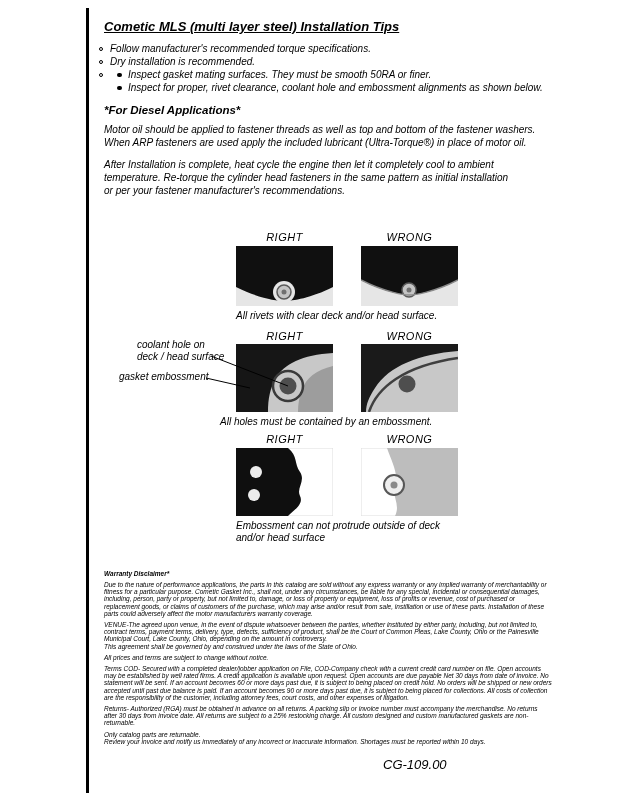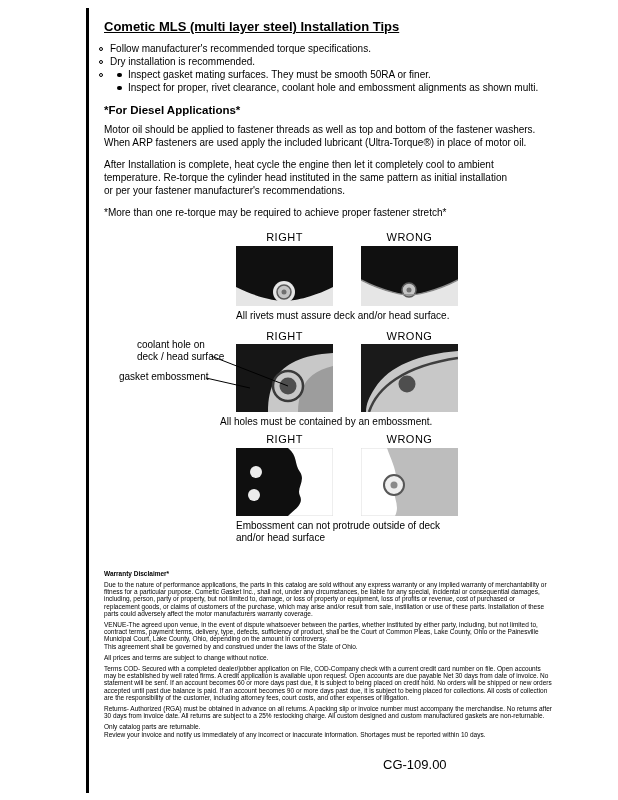--- a/index.html
+++ b/index.html
@@ -2,21 +2,21 @@
 <html><head>
 <meta charset="utf-8">
 <style>
   html, body { margin: 0; padding: 0; }
   body {
     width: 618px; height: 800px;
     background: #ffffff;
     font-family: "Liberation Sans", "DejaVu Sans", sans-serif;
     color: #000;
   }
-  .page { position: relative; width: 618px; height: 800px; background: #fff; overflow: hidden; }
+  .page { position: relative; width: 618px; height: 800px; background: #fff; overflow: hidden; font-style: italic; }
 
   .left-rule { position: absolute; left: 86px; top: 8px; width: 3px; height: 785px; background: #000; }
 
   .title {
     position: absolute; left: 104px; top: 19px; margin: 0;
     font-size: 13px; font-weight: bold; text-decoration: underline;
   }
 
   .tips { position: absolute; left: 99px; top: 42px; font-size: 10px; line-height: 13px; }
   .tip { position: relative; padding-left: 11px; }
@@ -65,32 +65,31 @@
     </div>
     <div class="tip">
       <span class="bullet open"></span>
     </div>
     <div class="tip sub">
       <span class="bullet filled"></span>
       <span>Inspect gasket mating surfaces.  They must be smooth 50RA or finer.</span>
     </div>
     <div class="tip sub">
       <span class="bullet filled"></span>
-      <span>Inspect for proper, rivet clearance, coolant hole and embossment alignments as shown multi.</span>
+      <span>Inspect for proper, rivet clearance, coolant hole and embossment alignments as shown below.</span>
     </div>
   </div>
 
   <div class="diesel">
     <h2 class="diesel-heading">*For Diesel Applications*</h2>
     <p class="body pre">Motor oil should be applied to fastener threads as well as top and bottom of the fastener washers.
 When ARP fasteners are used apply the included lubricant (Ultra-Torque®) in place of motor oil.</p>
     <p class="body pre">After Installation is complete, heat cycle the engine then let it completely cool to ambient
-temperature. Re-torque the cylinder head instituted in the same pattern as initial installation
+temperature. Re-torque the cylinder head fasteners in the same pattern as initial installation
 or per your fastener manufacturer's recommendations.</p>
-    <p class="body note">*More than one re-torque may be required to achieve proper fastener stretch*</p>
   </div>
 
   <div class="flabel" style="left:236px; top:231px;">RIGHT</div>
   <div class="flabel" style="left:361px; top:231px;">WRONG</div>
 
   <div class="fimg" style="left:236px; top:246px;">
     <svg viewBox="0 0 97 60" width="97" height="60">
       <rect width="97" height="60" fill="#101010"></rect>
       <path d="M0,41 C22,52 40,55 48,55 C57,55 75,52 97,41 L97,60 L0,60 Z" fill="#e6e6e6"></path>
       <circle cx="48" cy="46" r="11" fill="#e6e6e6"></circle>
@@ -100,21 +99,21 @@
   </div>
   <div class="fimg" style="left:361px; top:246px;">
     <svg viewBox="0 0 97 60" width="97" height="60">
       <rect width="97" height="60" fill="#101010"></rect>
       <path d="M0,34 C25,47 45,49 48,49 C52,49 72,47 97,34 L97,60 L0,60 Z" fill="#e6e6e6"></path>
       <circle cx="48" cy="44" r="7" fill="#c4c4c4" stroke="#5a5a5a" stroke-width="1.5"></circle>
       <circle cx="48" cy="44" r="2.5" fill="#707070"></circle>
       <path d="M0,34 C25,47 45,49 48,49 C52,49 72,47 97,34" fill="none" stroke="#8a8a8a" stroke-width="1.5"></path>
     </svg>
   </div>
-  <div class="fcap" style="left:236px; top:310px;">All rivets must assure deck and/or head surface.</div>
+  <div class="fcap" style="left:236px; top:310px;">All rivets with clear deck and/or head surface.</div>
 
   <div class="flabel" style="left:236px; top:330px;">RIGHT</div>
   <div class="flabel" style="left:361px; top:330px;">WRONG</div>
 
   <div class="fimg" style="left:236px; top:344px;">
     <svg viewBox="0 0 97 68" width="97" height="68">
       <rect width="97" height="68" fill="#c8c8c8"></rect>
       <path d="M0,0 H97 V9 C66,11 48,20 40,34 C34,44 32,55 32,68 L0,68 Z" fill="#161616"></path>
       <path d="M97,22 C80,26 70,34 66,46 C63,54 62,60 62,68 L97,68 Z" fill="#9d9d9d"></path>
       <circle cx="52" cy="42" r="15" fill="none" stroke="#3a3a3a" stroke-width="2.5"></circle>

